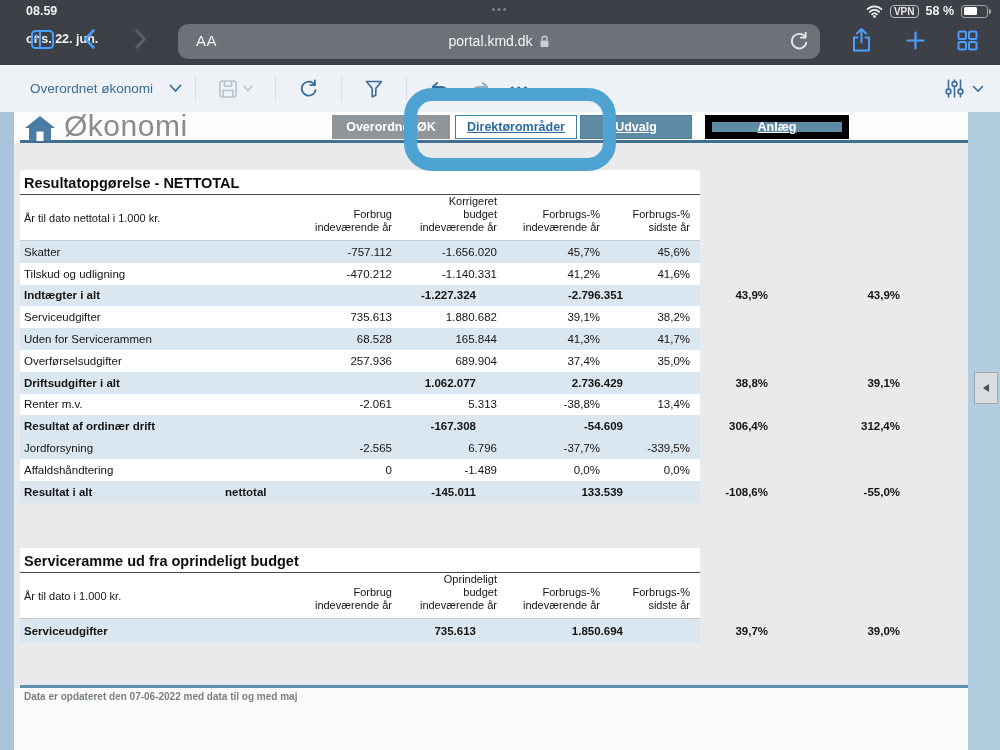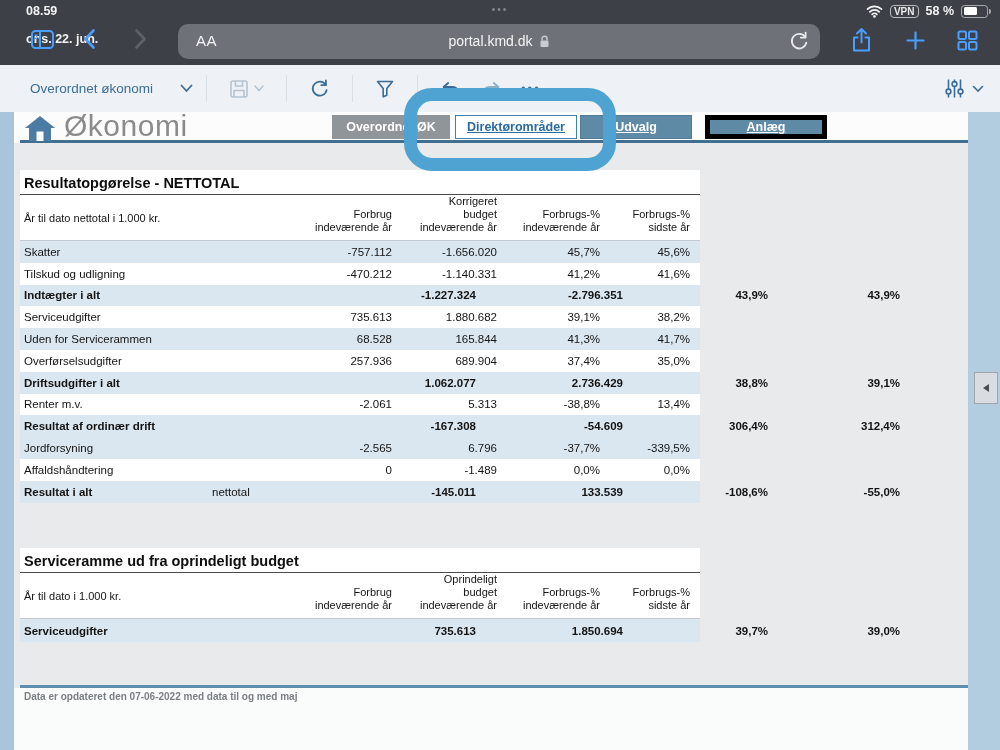--- a/index.html
+++ b/index.html
@@ -23,21 +23,21 @@
   .addressbar { position:absolute; left:178px; top:24px; width:642px; height:35px; background:#6e7278; border-radius:10px; color:#f3f4f5; }
   .aa { position:absolute; left:18px; top:8px; font-size:15px; letter-spacing:.5px; }
   .url-wrap { position:absolute; left:0; right:0; top:9px; text-align:center; font-size:14px; }
   .url-lock { display:inline-block; margin-left:6px; vertical-align:-2px; }
   .reload { position:absolute; right:10px; top:6px; color:#e8e9eb; }
 
   
   .apptoolbar { position:absolute; top:65px; left:0; width:1000px; height:47px; background:#eef1f5; display:flex; align-items:center; color:#3a6e99; }
   .tool-group { display:flex; align-items:center; }
   .tool-sep { width:1px; height:27px; background:#d9dfe6; margin:0 13px; }
-  .view-selector { margin-left:30px; display:flex; align-items:center; gap:27px; font-size:13.5px; color:#3a6e99; cursor:default; }
+  .view-selector { margin-left:30px; display:flex; align-items:center; gap:16px; font-size:13.5px; color:#3a6e99; cursor:default; }
   .icon-btn { display:flex; align-items:center; justify-content:center; padding:0 9px; }
   .icon-btn.disabled { color:#b6c3d0; }
   .icon-btn.dim { color:#8fafc6; }
   .more-dots { font-size:13px; letter-spacing:2px; padding:0 10px; color:#3a6e99; }
   .toolbar-right { position:absolute; right:16px; top:0; height:47px; display:flex; align-items:center; gap:8px; color:#3a6e99; }
 
   
   .leftstrip  { position:absolute; left:0; top:112px; width:14px; height:638px; background:#a9c5db; }
   .rightstrip { position:absolute; left:968px; top:112px; width:32px; height:638px; background:#b3cde0; }
   .headerband { position:absolute; left:14px; top:112px; width:954px; height:32px; background:#fcfcfd; }
@@ -45,36 +45,36 @@
   .mainarea   { position:absolute; left:14px; top:143px; width:954px; height:545px; background:#e9eaec; }
   .bottomband { position:absolute; left:14px; top:688px; width:954px; height:62px; background:#fafbfb; }
 
   .home-icon { position:absolute; left:24px; top:115px; color:#4c7ba3; }
   .page-title { position:absolute; left:64px; top:109px; font-size:30px; color:#8b8b8b; letter-spacing:.5px; }
 
   .tab { position:absolute; top:115px; height:24px; display:flex; align-items:center; justify-content:center; font-size:12.5px; font-weight:bold; cursor:default; }
   .tab-active { left:332px; width:118px; background:#90959a; color:#fff; }
   .tab-light  { left:455px; width:122px; background:#ffffff; color:#2b6b9f; text-decoration:underline; border:1px solid #4180ae; }
   .tab-blue3  { left:580px; width:112px; background:#5e8aa6; color:#fff; text-decoration:underline; border:1px solid #4e7d99; }
-  .tab-blue4  { left:705px; width:122px; background:#5e8aa6; color:#fff; text-decoration:underline; border:5px solid #000000; }
+  .tab-blue4  { left:705px; width:144px; background:#5e8aa6; color:#fff; text-decoration:underline; border:7px solid #000000; }
 
   
   .fin-table { position:absolute; left:20px; width:680px; background:#fff; color:#141414; }
   .fin-table.t1 { top:170px; }
   .fin-table.t2 { top:548px; }
   .t-title { font-size:14.5px; font-weight:bold; padding:5px 0 3px 4px; border-bottom:1px solid #4a4a4a; color:#0e0e0e; }
   .t-head { display:grid; grid-template-columns:146px 116px 106px 105px 103px 90px; padding:0 10px 0 4px; border-bottom:1px solid #c3cad1; height:46px; }
   .t-head .h-label { grid-column:1 / 3; align-self:end; padding-bottom:17px; font-size:11px; }
   .t-head .h-col { align-self:end; text-align:right; font-size:11px; line-height:13px; white-space:pre-line; padding-bottom:7px; }
   .trow { display:grid; grid-template-columns:146px 116px 106px 105px 103px 90px; padding:0 10px 0 4px; height:21.8px; align-items:center; font-size:11.5px; }
   .t2 .trow { height:23px; }
   .trow.shade { background:#dbe7f0; }
   .trow.bold { font-weight:bold;gap:42px; }
   .trow .c-num { text-align:right; }
-  .trow .c-sub { font-weight:normal; }
+  .trow .c-sub { font-weight:bold;margin-left:13px; }
 
   .footerline { position:absolute; left:20px; top:685px; width:948px; height:3px; background:#5c8fb0; }
   .footer-note { position:absolute; left:24px; top:691px; font-size:10px; font-weight:bold; color:#7a7f84; }
 
   
   .expander { position:absolute; left:974px; top:372px; width:24px; height:32px; background:#d9dde2; border:1px solid #9fa5ab; display:flex; align-items:center; justify-content:center; }
   .expander .arrow { width:0; height:0; border-top:4px solid transparent; border-bottom:4px solid transparent; border-right:6px solid #4a4e53; }
 
   
   .ring { position:absolute; left:404px; top:88px; width:212px; height:83px; border:13px solid #4fa3d2; border-radius:28px; z-index:60; }

